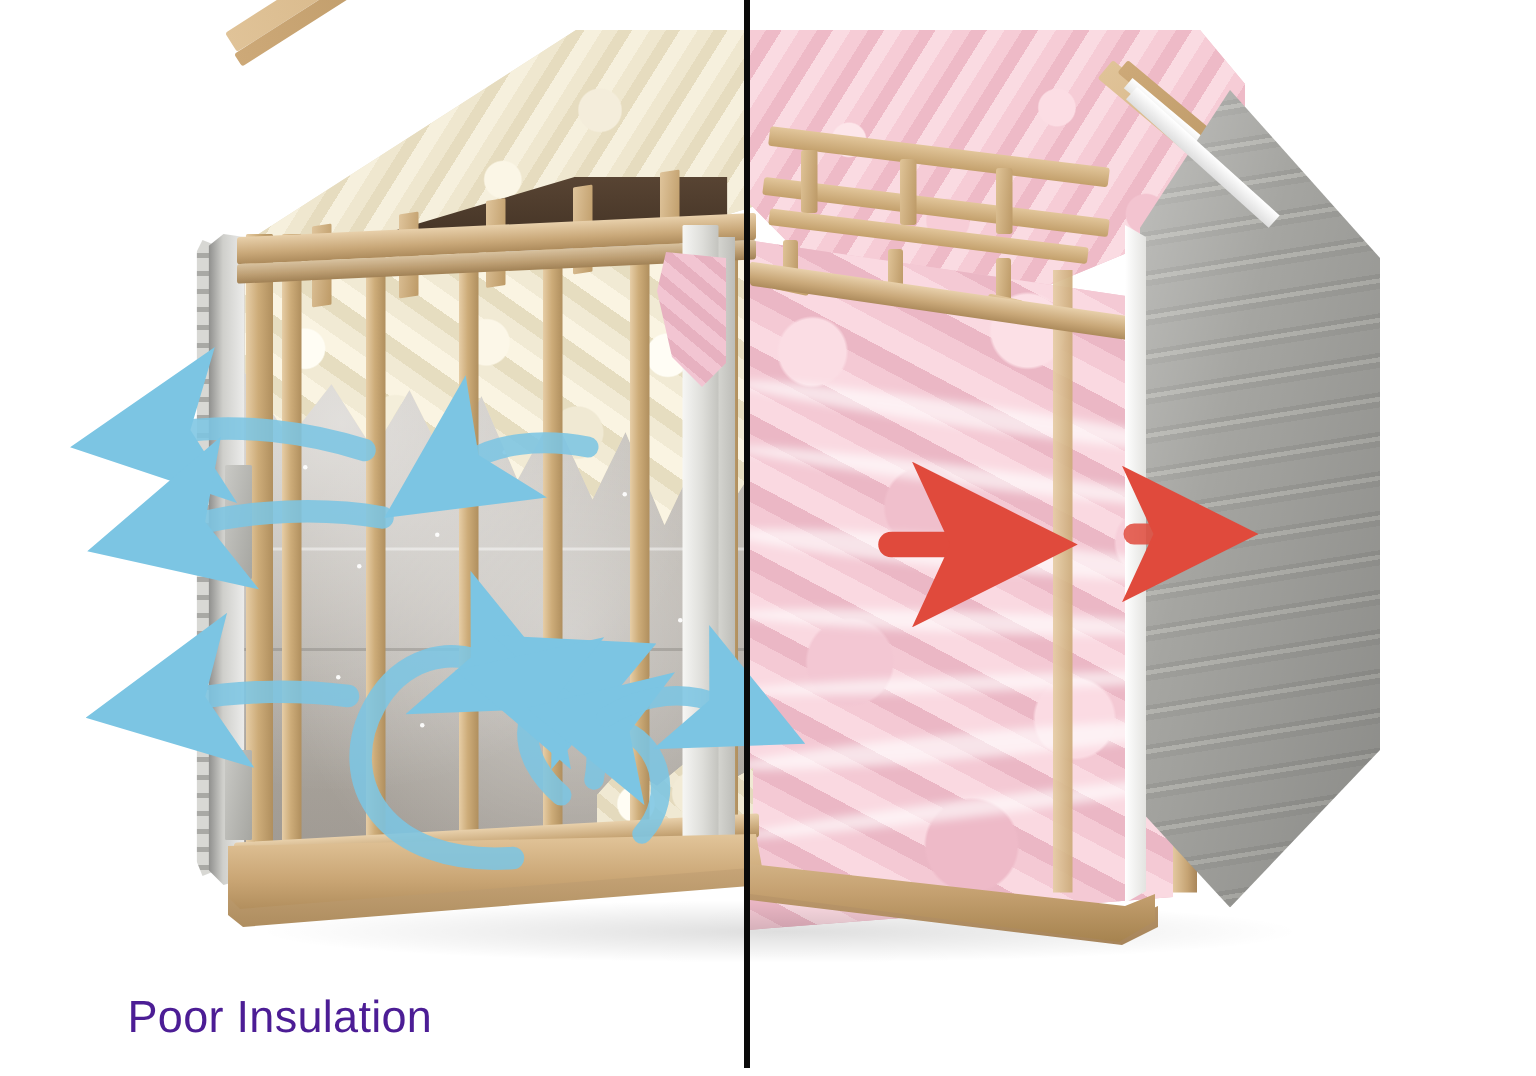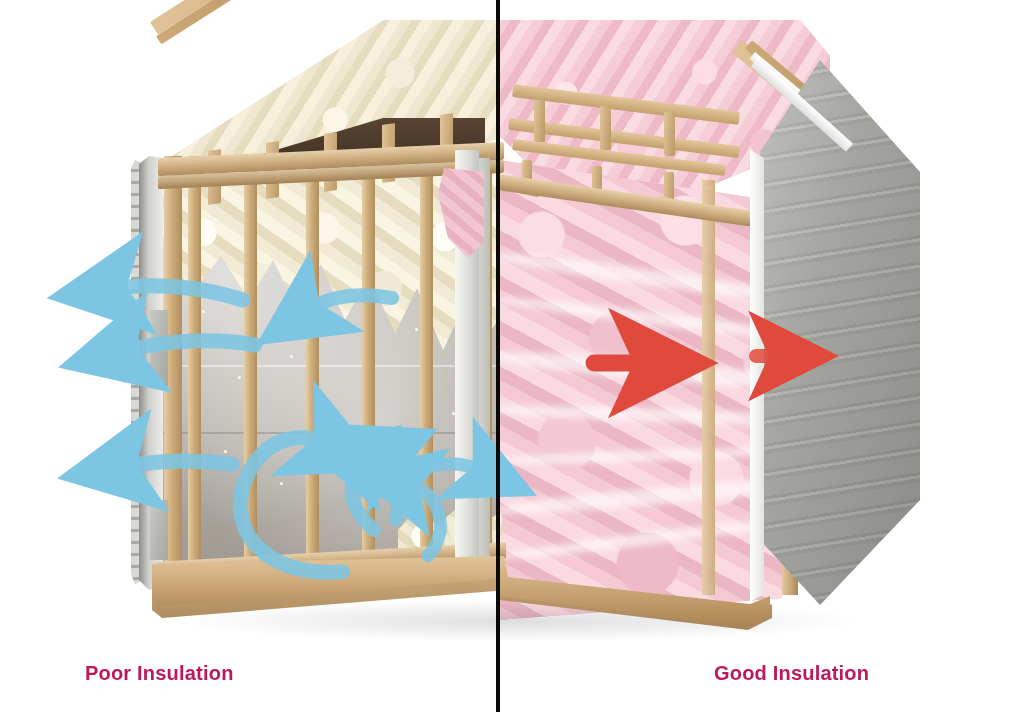--- a/index.html
+++ b/index.html
@@ -6,23 +6,23 @@
   html,body{margin:0;padding:0;background:#ffffff;}
   body{
     width:1024px;height:717px;overflow:hidden;position:relative;
     font-family:"Liberation Sans", sans-serif;
   }
   #stage{position:absolute;inset:0;background:#ffffff;}
 
   
   .label{
     position:absolute;
-    font-weight:bold;
-    font-size:20px;
-    color:#be185d;
+    font-weight:normal;
+    font-size:30px;
+    color:#4c1d95;
     letter-spacing:.2px;
     white-space:nowrap;
   }
   #label-poor{left:85px;top:662px;}
   #label-good{left:714px;top:662px;}
 
   
   #divider{
     position:absolute;left:496px;top:0;width:4px;height:712px;
     background:#0a0a0a;z-index:90;
@@ -431,15 +431,14 @@
         <path d="M594,363 L642,363" stroke-width="17" marker-end="url(#rhead)"></path>
         <path d="M756,356 L776,356" stroke-width="14" stroke-opacity="0.85" marker-end="url(#rhead)"></path>
       </g>
     </svg>
 
   </div>
 
   <div id="divider"></div>
 
   <div class="label" id="label-poor">Poor Insulation</div>
-  <div class="label" id="label-good">Good Insulation</div>
 
 </div>
 
 </body></html>

